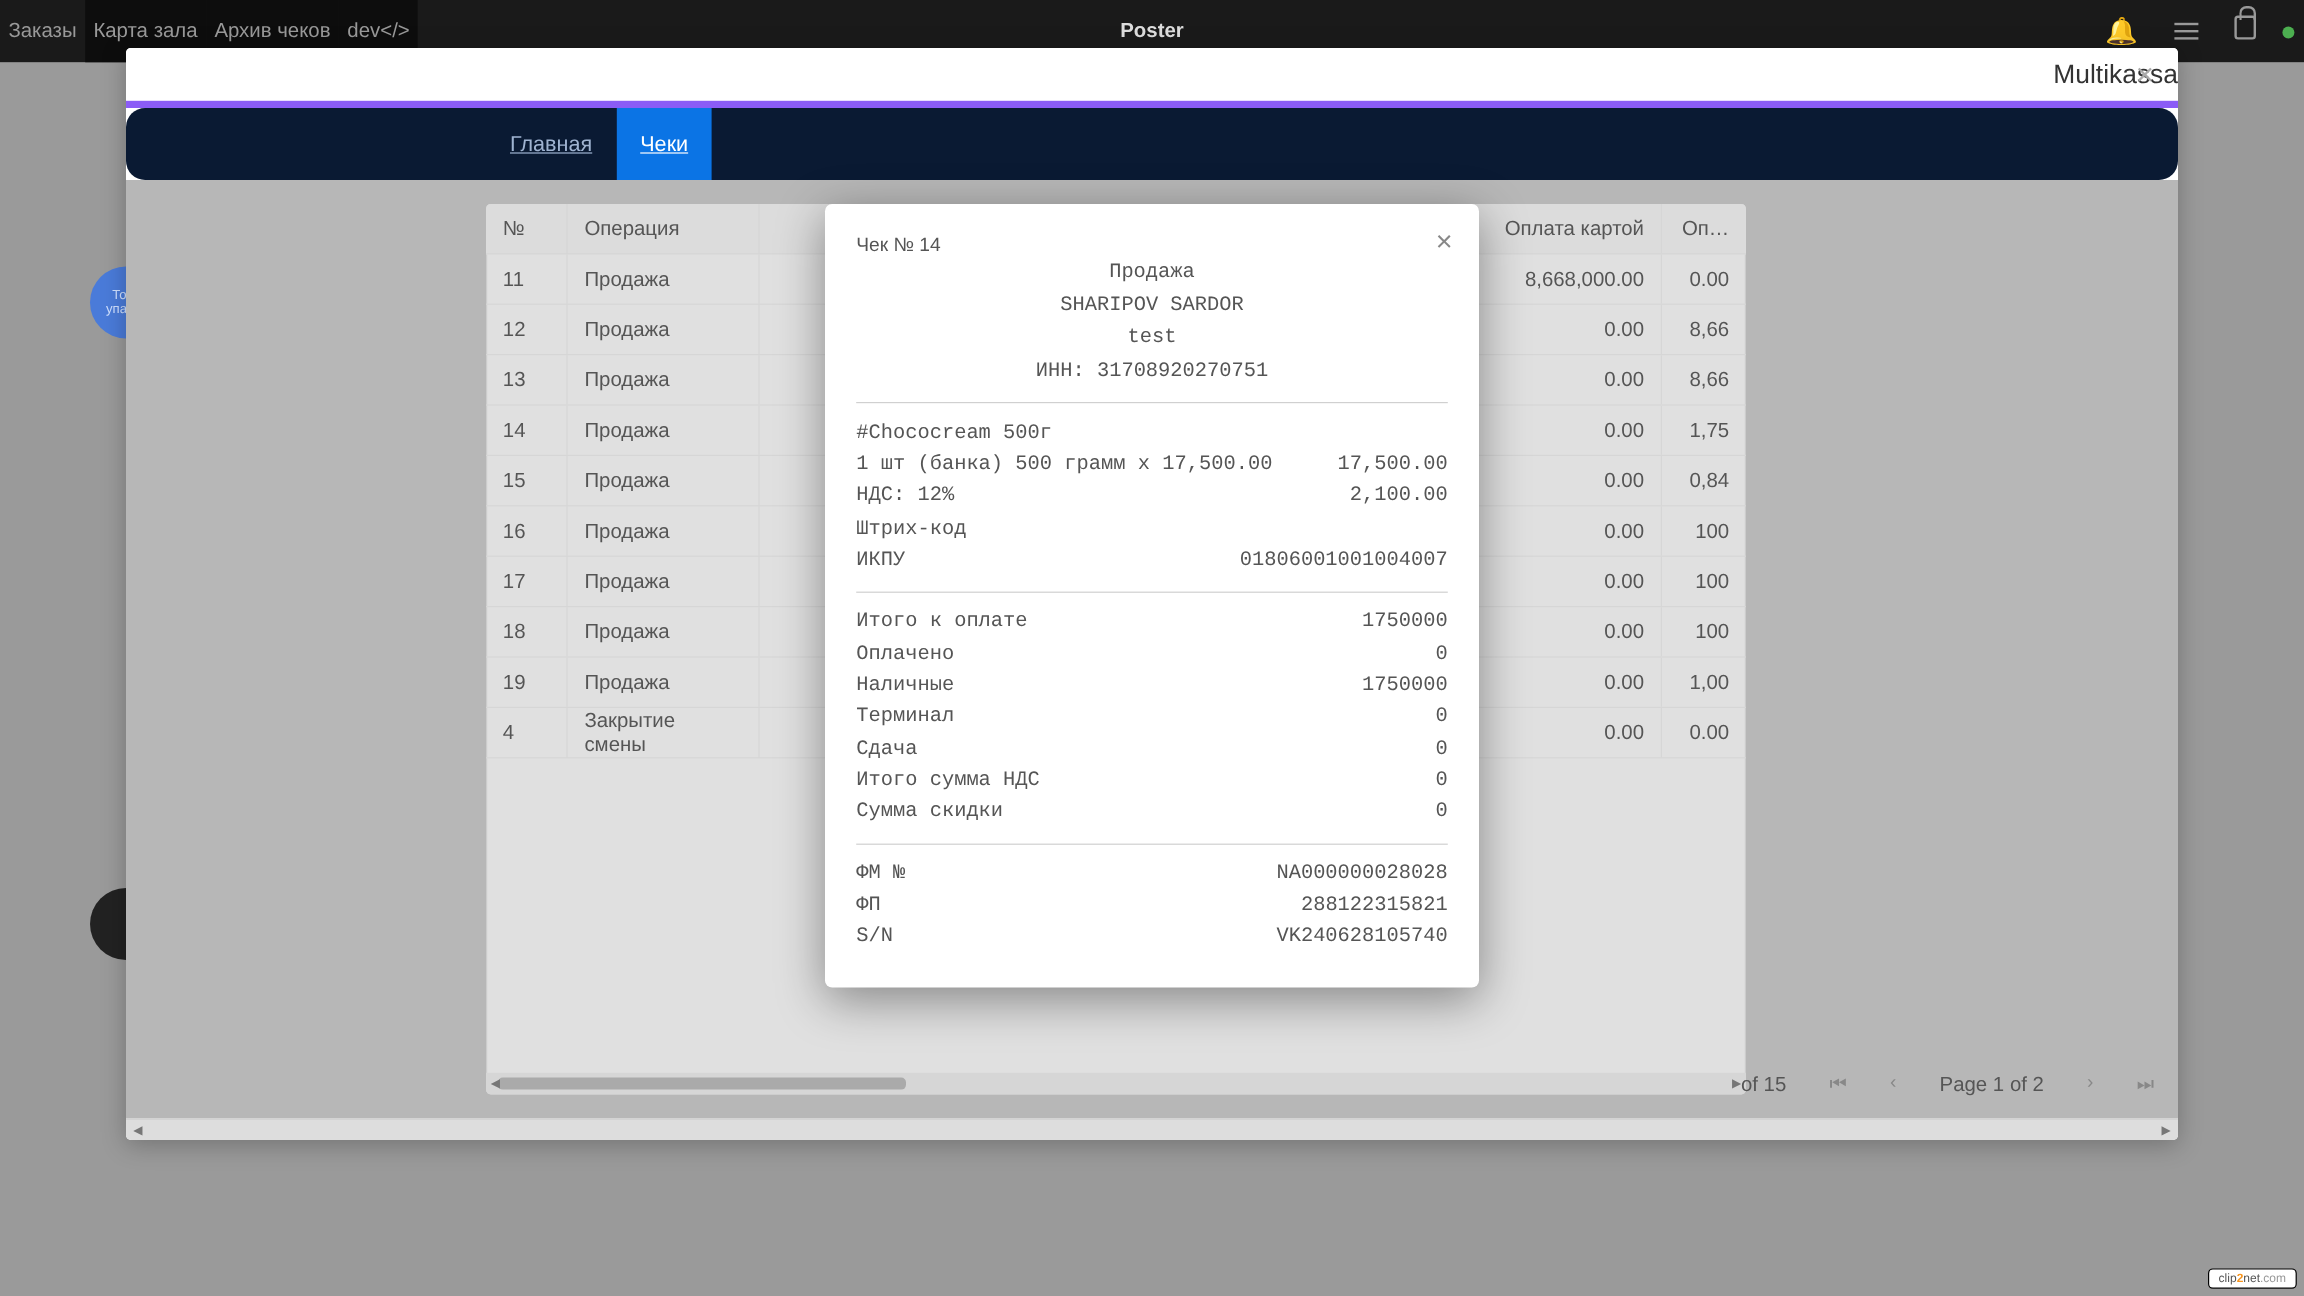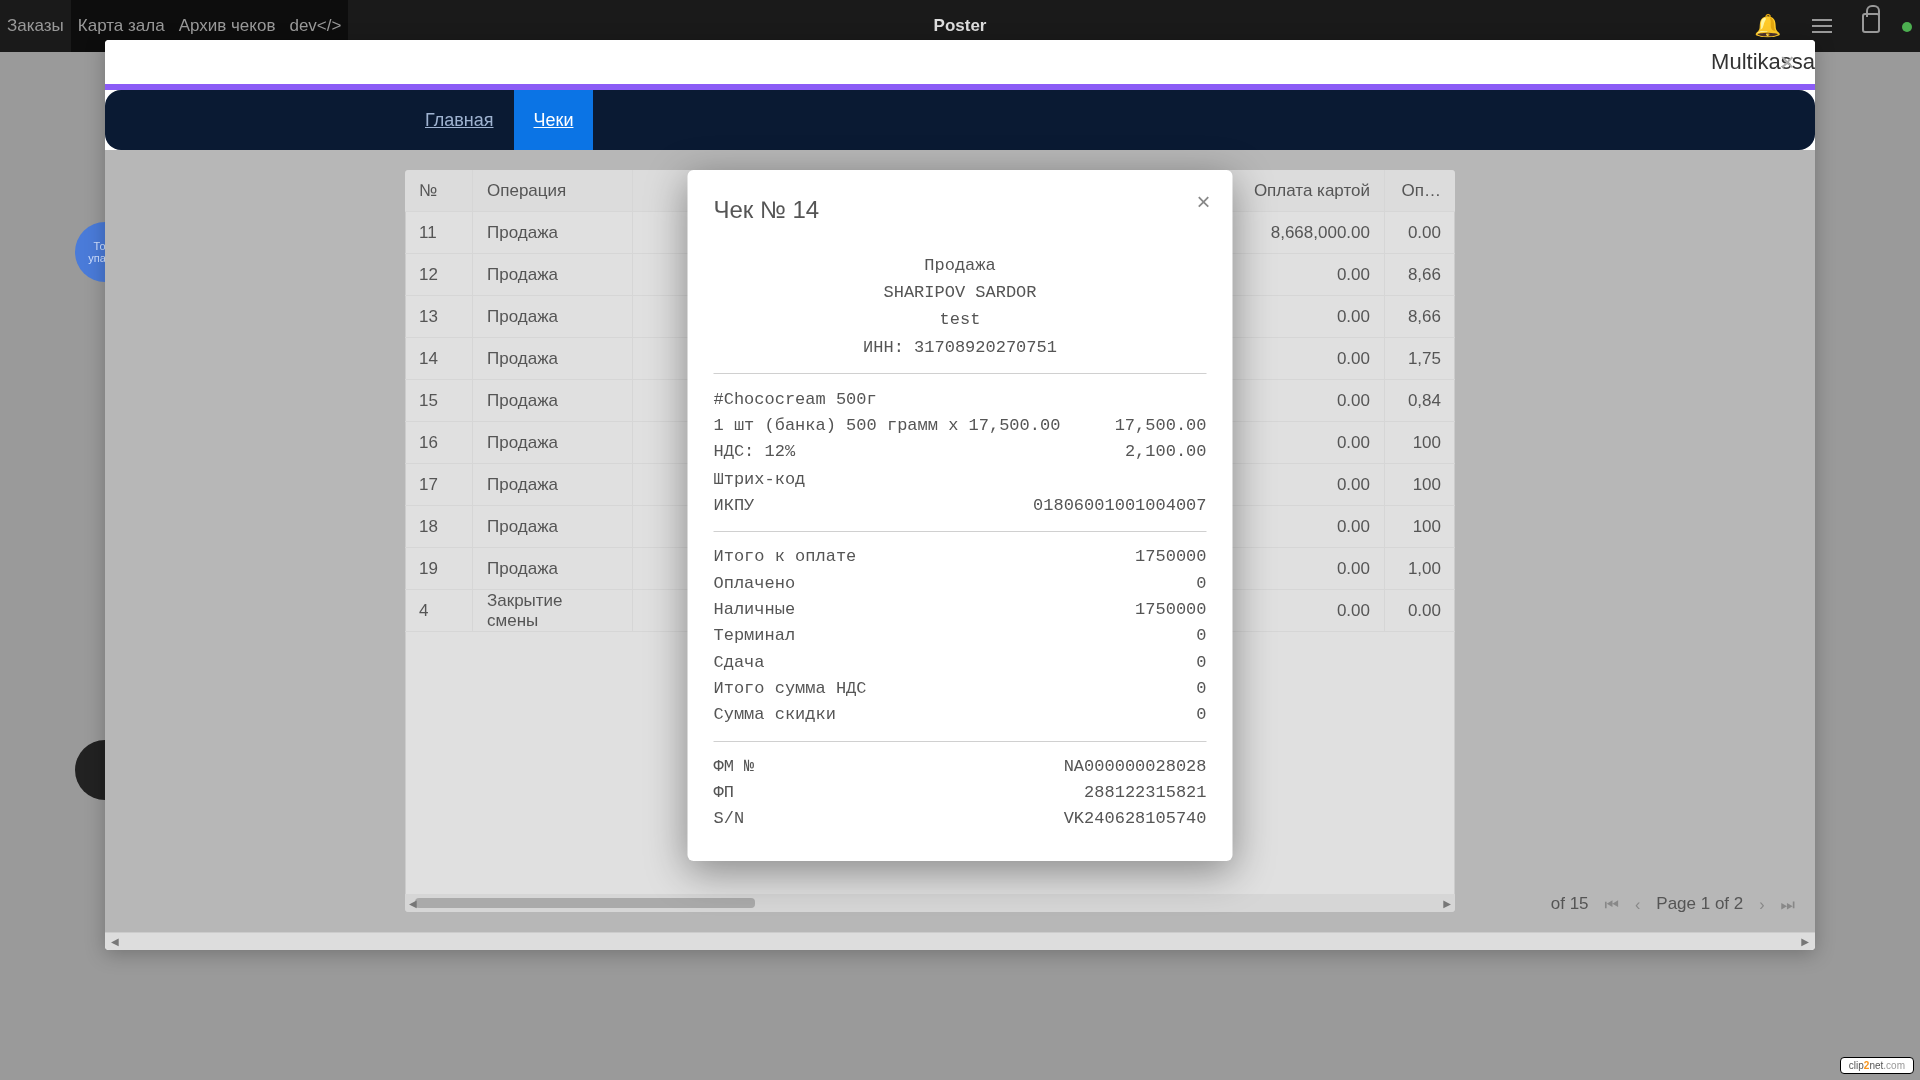--- a/index.html
+++ b/index.html
@@ -85,37 +85,37 @@
 .tc.spacer1 { flex:1; border-right:1px solid #d6d6d6;}
 .tc.card { width:180px; justify-content:flex-end;}
 .tc.cash { width:70px; justify-content:flex-end; border-right:none;}
 .table-scroll-x { position:absolute;bottom:0;left:0;right:0;height:18px;background:#d6d6d6;display:flex;align-items:center;}
 .table-scroll-x .thumb{height:10px;background:#aaa;border-radius:4px;width:340px;margin-left:10px;}
 .table-scroll-x::before{content:"◀";font-size:10px;color:#777;position:absolute;left:4px;}
 .table-scroll-x::after{content:"▶";font-size:10px;color:#777;position:absolute;right:4px;}
 
 .pager {
   position:absolute; right:20px; bottom:18px;
-  display:flex; align-items:flex-end; gap:16px;
+  display:flex; align-items:flex-start; gap:36px;
   font-size:17px; color:#555;
 }
 .pager .ctl{color:#888;cursor:pointer;font-size:16px;}
 
 
 .receipt {
   position:absolute; left:50%; top:20px; transform:translateX(-50%);
   width:545px;
   background:#fff;
   border-radius:6px;
   box-shadow: 0 10px 40px rgba(0,0,0,.4);
   padding: 26px 26px 28px;
   z-index:10;
 }
 .receipt-close { position:absolute; right:22px; top:18px; font-size:24px; color:#888; cursor:pointer;}
-.receipt h2 { font-size:24px; font-weight:400; color:#555; margin-bottom:28px;}
+.receipt h2 { font-size:16px; font-weight:400; color:#555; margin-bottom:0;}
 .receipt .center { text-align:center;}
 .receipt .mono { font-family: "Courier New", monospace; font-size:17px; color:#555; line-height:1.6;}
 .receipt hr { border:none; border-top:1px solid #d0d0d0; margin:12px 0;}
 .kv { display:flex; justify-content:space-between; font-family:"Courier New",monospace; font-size:17px; color:#555; line-height:1.55;}
 
 
 .modal-bottom-scroll{height:18px;background:#ddd;border-top:1px solid #ccc;display:flex;align-items:center;position:relative;}
 .modal-bottom-scroll::before{content:"◀";font-size:10px;color:#777;position:absolute;left:6px;}
 .modal-bottom-scroll::after{content:"▶";font-size:10px;color:#777;position:absolute;right:6px;}
 

